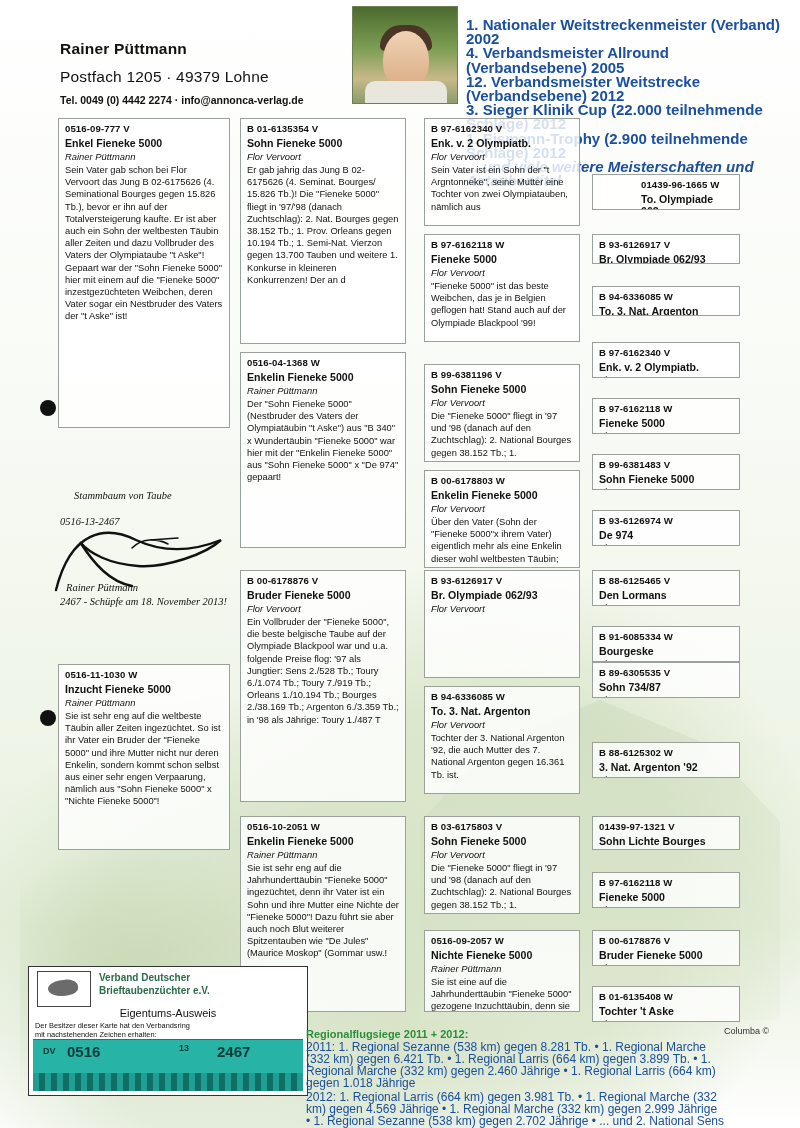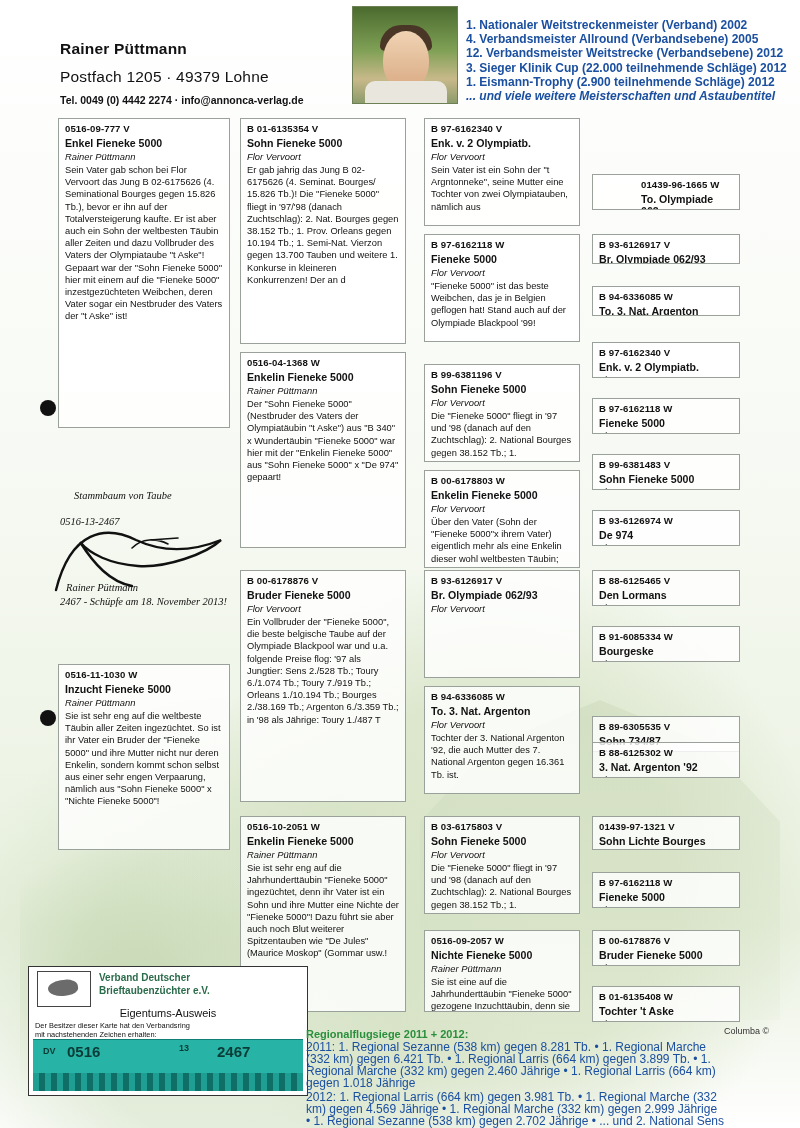--- a/index.html
+++ b/index.html
@@ -50,21 +50,21 @@
   .hdr-photo .hair{
     position:absolute;left:27px;top:18px;width:52px;height:26px;border-radius:26px 26px 6px 6px;
     background:#4a3626;
   }
   .hdr-photo .shirt{
     position:absolute;left:12px;top:74px;width:82px;height:26px;background:#e9e6de;border-radius:10px 10px 0 0;
   }
 
   .titles{position:absolute;left:466px;top:18px;width:322px;}
   .titles li{
-    list-style:none;font-size:12px;font-weight:bold;color:#1b4fa0;line-height:14.2px;margin:0;padding:0;
+    list-style:none;font-size:15px;font-weight:bold;color:#1b4fa0;line-height:14.2px;margin:0;padding:0;
   }
   .titles li.last{font-style:italic;font-weight:bold;}
   ul.titles{margin:0;padding:0;}
 
   
   .card{
     position:absolute;border:1px solid #9aa09a;background:rgba(255,255,255,0.82);
     box-sizing:border-box;padding:4px 6px 5px 6px;overflow:hidden;
   }
   .card .code{font-size:9.6px;font-weight:bold;letter-spacing:.1px;margin:0 0 3px 0;}
@@ -279,21 +279,21 @@
   <div class="card" style="left:592px;top:570px;width:148px;height:36px;">
     <div class="code">B 88-6125465 V</div>
     <div class="title">Den Lormans</div>
     <div class="subsmall">Flor Vervoort</div>
   </div>
   <div class="card" style="left:592px;top:626px;width:148px;height:36px;">
     <div class="code">B 91-6085334 W</div>
     <div class="title">Bourgeske</div>
     <div class="subsmall">Flor Vervoort</div>
   </div>
-  <div class="card" style="left:592px;top:716px;width:148px;height:36px;">
+  <div class="card" style="left:592px;top:662px;width:148px;height:36px;">
     <div class="code">B 89-6305535 V</div>
     <div class="title">Sohn 734/87</div>
     <div class="subsmall">Flor Vervoort</div>
   </div>
   <div class="card" style="left:592px;top:742px;width:148px;height:36px;">
     <div class="code">B 88-6125302 W</div>
     <div class="title">3. Nat. Argenton '92</div>
     <div class="subsmall">Flor Vervoort</div>
   </div>
   <div class="card" style="left:592px;top:816px;width:148px;height:34px;">

